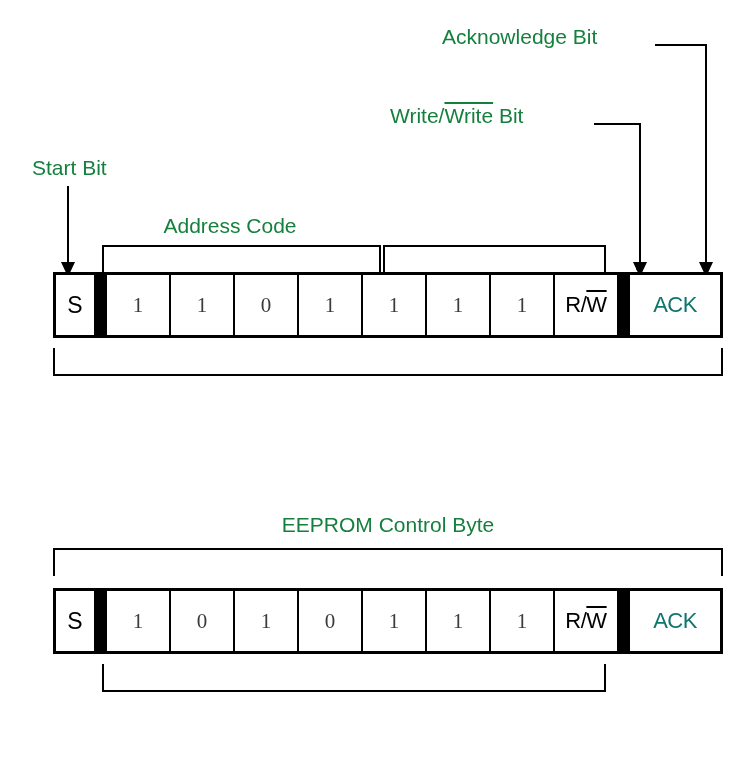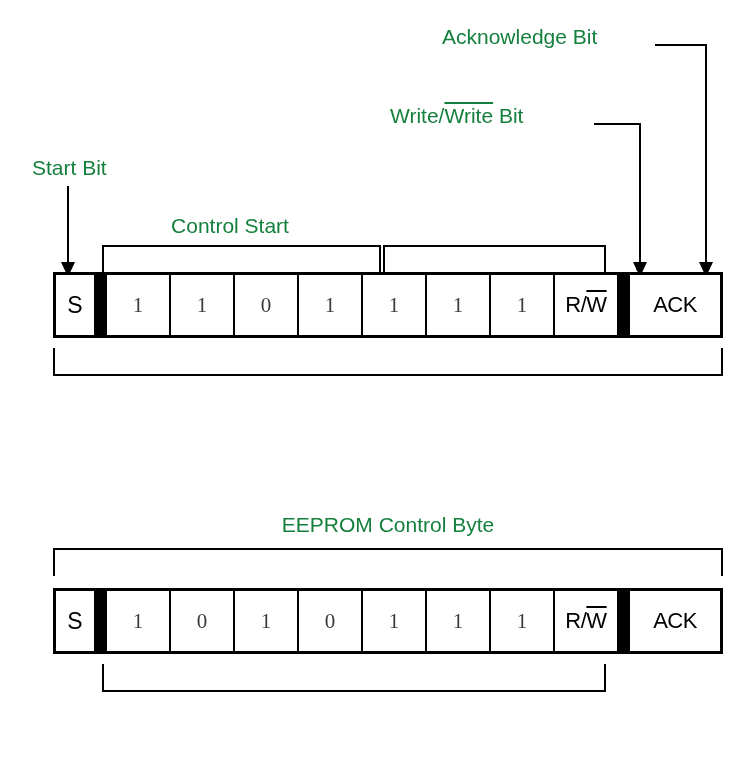--- a/index.html
+++ b/index.html
@@ -71,21 +71,21 @@
   }
   .cell-rw {
     font-family: "Liberation Sans", sans-serif;
     font-size: 22px;
     color: #000;
     letter-spacing: -0.5px;
   }
   .cell-ack {
     font-family: "Liberation Sans", sans-serif;
     font-size: 22px;
-    color: #000000;
+    color: #0f766e;
     letter-spacing: -0.5px;
   }
   .cell-solid {
     background: #000;
     border-right: none;
   }
 
   
   
   .bracket-down {
@@ -145,21 +145,21 @@
   <div class="leader-h" style="left:594px; top:123px; width:47px;"></div>
   <div class="leader-v" style="left:639px; top:123px; height:147px;"></div>
   <div class="leader-dot" style="left:636px; top:265px;"></div>
   <div class="arrowhead" style="left:633px; top:262px;"></div>
 
   <div class="label" style="left:16px; top:155px;margin-left:16px;">Start Bit</div>
   <div class="leader-v" style="left:67px; top:186px; height:84px;"></div>
   <div class="arrowhead" style="left:61px; top:262px;"></div>
 
 
-  <div class="label label-center" style="left:130px; top:213px; width:200px;">Control Start</div>
+  <div class="label label-center" style="left:130px; top:213px; width:200px;">Address Code</div>
 
   <div class="bracket-down" style="left:102px; top:245px; width:279px; height:27px;"></div>
 
   <div class="bracket-down" style="left:383px; top:245px; width:223px; height:27px;"></div>
 
   <div class="frame" style="left:53px; top:272px; width:670px; height:66px;">
     <div class="cell cell-s" style="width:40px;">
         <span>S</span>
       </div>
     <div class="cell cell-solid" style="width:11px;"></div>

